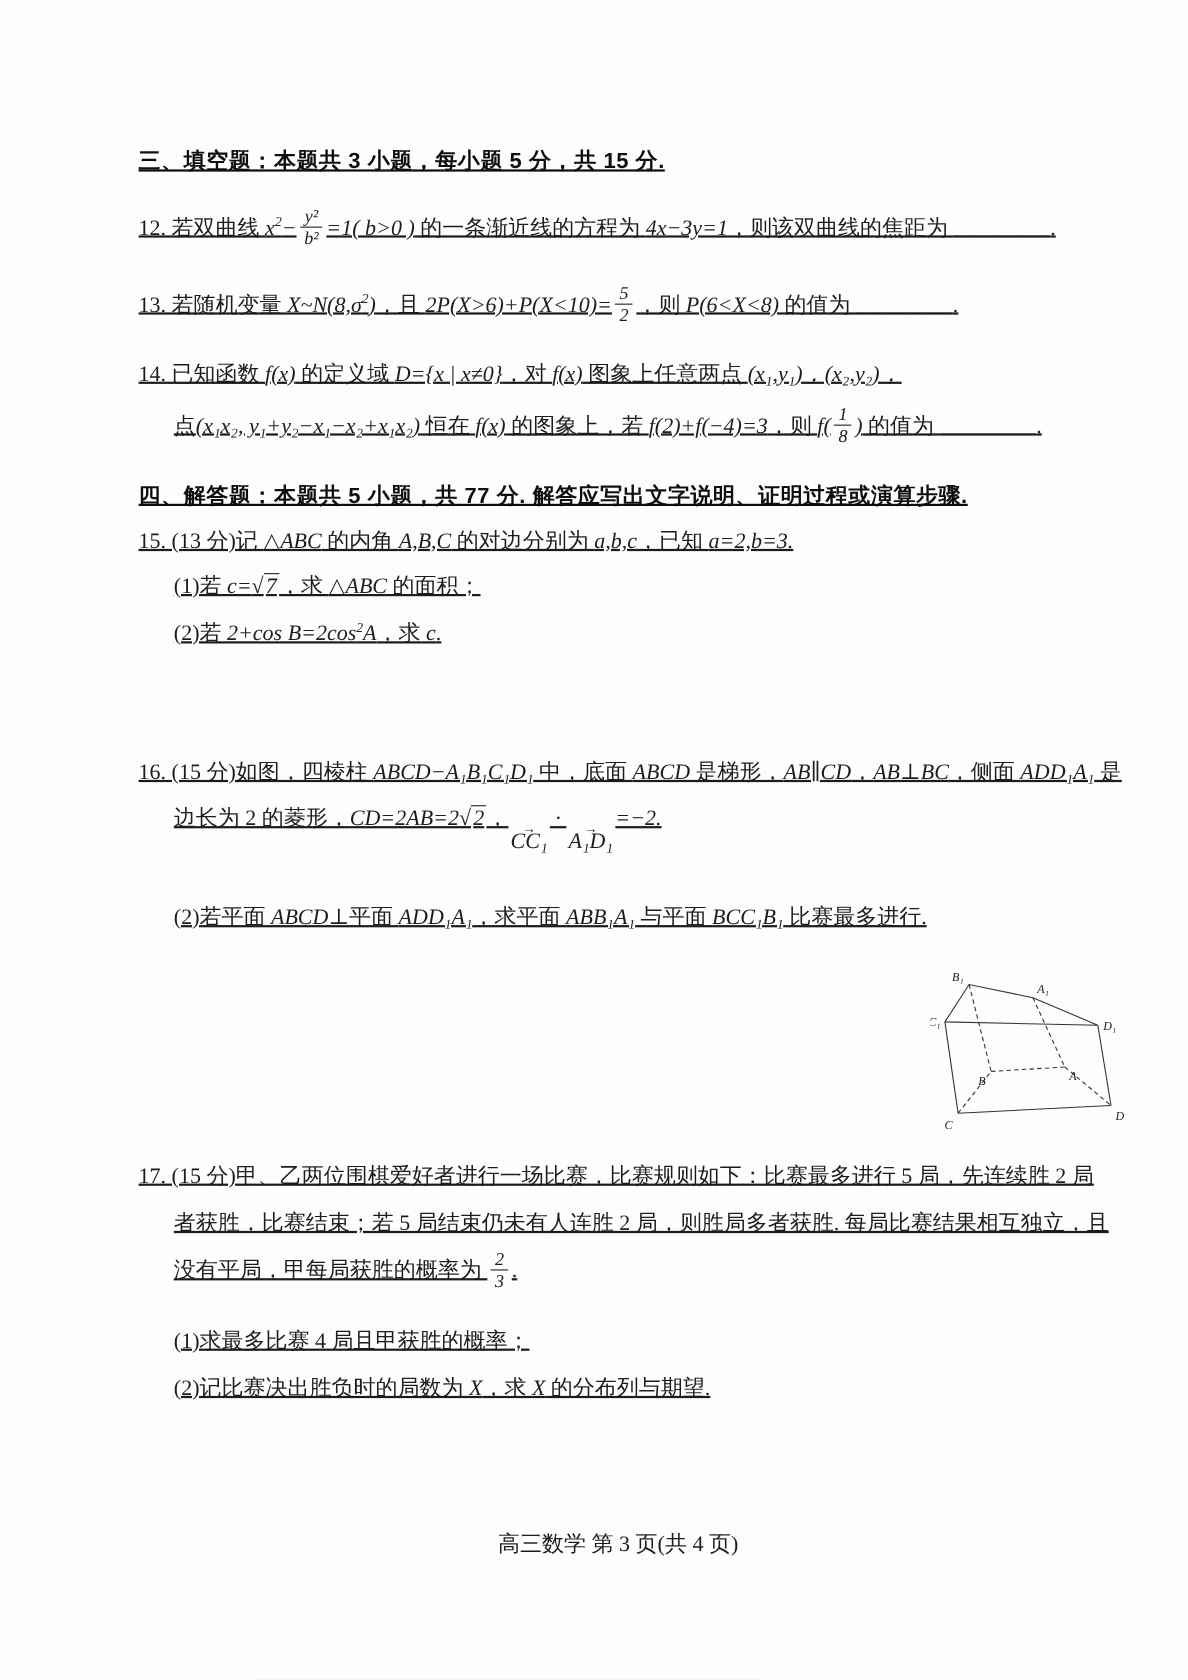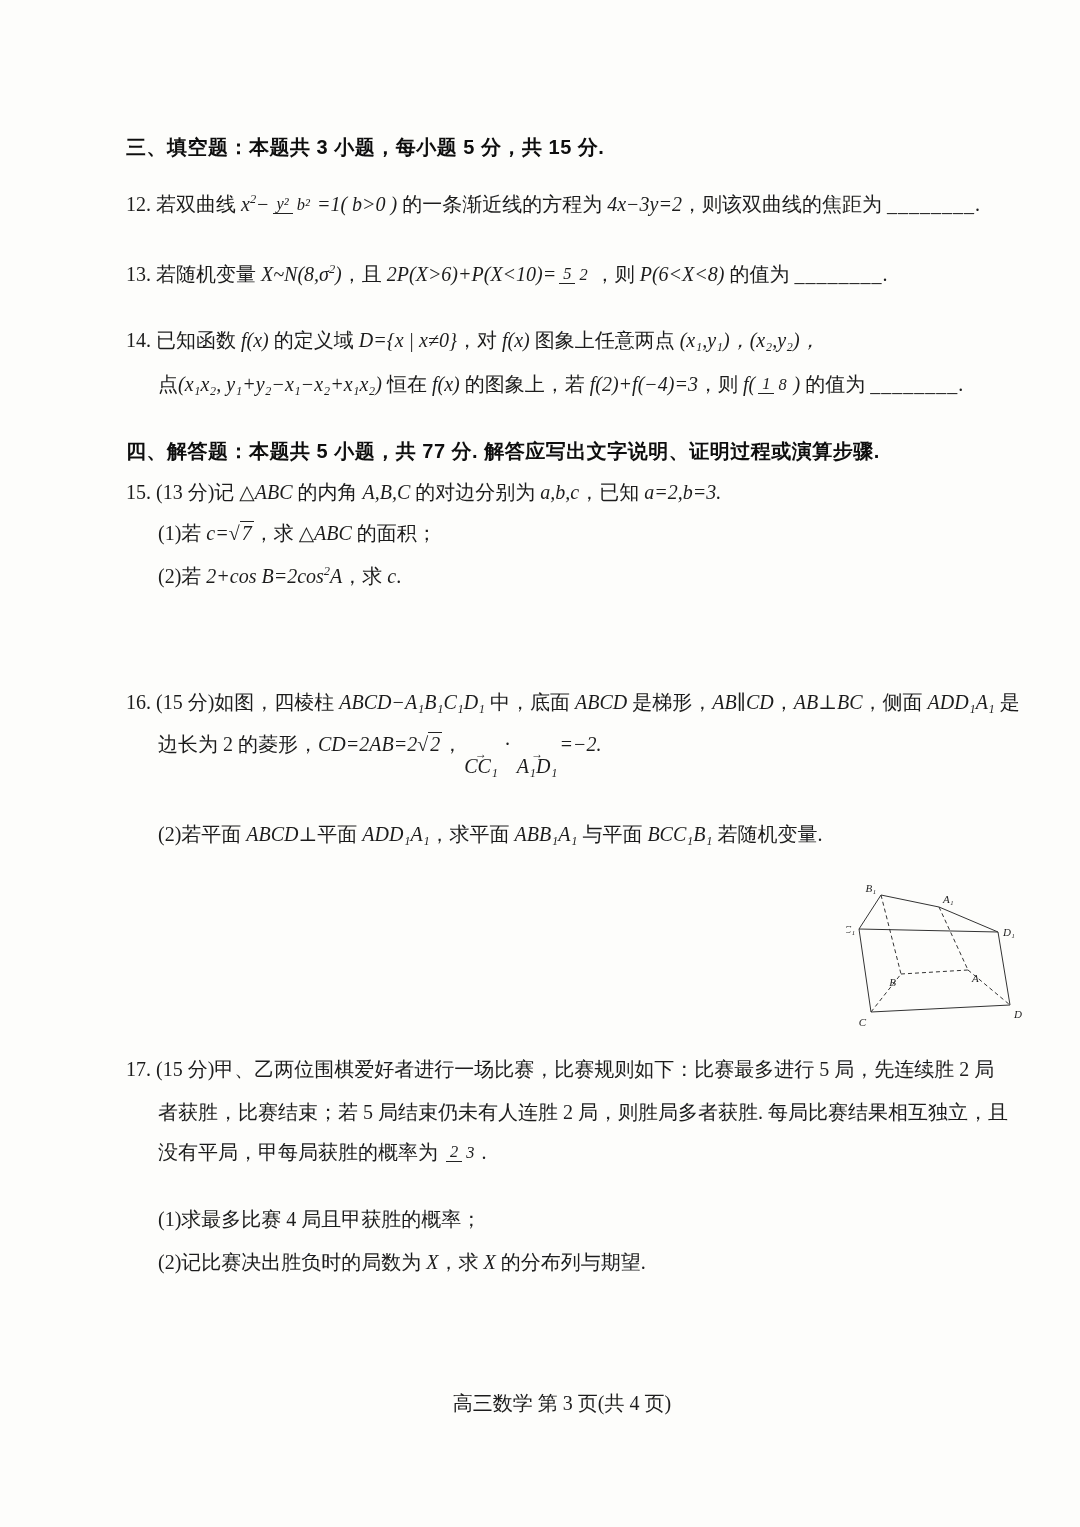--- a/index.html
+++ b/index.html
@@ -1,28 +1,28 @@
 <!DOCTYPE html>
 <html><head>
 <meta charset="utf-8">
 <style>
   html,body{margin:0;padding:0;background:#e9e9e7;}
   .page{
     position:relative;width:1080px;height:1527px;margin:0 auto;
     background:#fdfdfb;overflow:hidden;color:#1c1c1c;
     font-family:"Liberation Serif","DejaVu Serif",serif;font-size:20px;
   }
-  .line{position:absolute;white-space:nowrap;line-height:1.45;}
+  .line{position:absolute;white-space:nowrap;line-height:1.45;text-decoration:underline;}
   .lead{left:126px;}
   .cont{left:158px;}
   .h{font-family:"Liberation Sans","DejaVu Sans",sans-serif;font-weight:700;color:#0e0e0e;letter-spacing:.5px;}
   .t{font-style:normal;}
   .m{font-style:italic;font-family:"Liberation Serif","DejaVu Serif",serif;}
   sup.m{font-size:.62em;}
-  .frac{display:inline-flex;flex-direction:row;align-items:center;vertical-align:middle;
+  .frac{display:inline-flex;flex-direction:column;align-items:center;vertical-align:middle;
         line-height:1.05;font-size:.82em;font-style:italic;margin:0 3px;transform:translateY(-2px);}
   .frac .num{border-bottom:1.4px solid #222;padding:0 4px 1px;}
   .frac .den{padding:1px 4px 0;}
   .sqrt{font-style:italic;}
   .sqrt .rsign{font-style:normal;}
   .sqrt .rad{border-top:1.4px solid #222;padding:0 2px;}
   .vec{display:inline-flex;flex-direction:column;align-items:center;line-height:.8;
        vertical-align:-5px;font-style:italic;margin:0 2px;}
   .vec .arr{font-size:.6em;transform:translateY(2px);}
   .blank{font-style:normal;letter-spacing:1px;margin-top:16px;}
@@ -34,21 +34,21 @@
 </head>
 <body>
 
 <div class="page">
 
   <div class="line lead h" style="top:133px">三、填空题：本题共 3 小题，每小题 5 分，共 15 分.</div>
 
   <div class="line lead" style="top:190px"><span class="t">12. 若双曲线 </span><span class="m">x</span><sup class="m">2</sup><span class="m">−</span><span class="frac">
         <span class="num">y²</span>
         <span class="den">b²</span>
-      </span><span class="m">=1( b&gt;0 )</span><span class="t"> 的一条渐近线的方程为 </span><span class="m">4x−3y=2</span><span class="t">，则该双曲线的焦距为 </span><span class="blank">________</span><span class="t">.</span></div>
+      </span><span class="m">=1( b&gt;0 )</span><span class="t"> 的一条渐近线的方程为 </span><span class="m">4x−3y=1</span><span class="t">，则该双曲线的焦距为 </span><span class="blank">________</span><span class="t">.</span></div>
 
   <div class="line lead" style="top:260px"><span class="t">13. 若随机变量 </span><span class="m">X~N(8,σ</span><sup class="m">2</sup><span class="m">)</span><span class="t">，且 </span><span class="m">2P(X&gt;6)+P(X&lt;10)=</span><span class="frac">
         <span class="num">5</span>
         <span class="den">2</span>
       </span><span class="t">，则 </span><span class="m">P(6&lt;X&lt;8)</span><span class="t"> 的值为 </span><span class="blank">________</span><span class="t">.</span></div>
 
   <div class="line lead" style="top:326px"><span class="t">14. 已知函数 </span><span class="m">f(x)</span><span class="t"> 的定义域 </span><span class="m">D={x | x≠0}</span><span class="t">，对 </span><span class="m">f(x)</span><span class="t"> 图象上任意两点 </span><span class="m">(x₁,y₁)，(x₂,y₂)，</span></div>
   <div class="line cont" style="top:370px"><span class="t">点</span><span class="m">(x₁x₂, y₁+y₂−x₁−x₂+x₁x₂)</span><span class="t"> 恒在 </span><span class="m">f(x)</span><span class="t"> 的图象上，若 </span><span class="m">f(2)+f(−4)=3</span><span class="t">，则 </span><span class="m">f(</span><span class="frac">
         <span class="num">1</span>
         <span class="den">8</span>
@@ -61,21 +61,21 @@
   <div class="line cont" style="top:562px"><span class="t">(2)若 </span><span class="m">2+cos B=2cos</span><sup class="m">2</sup><span class="m">A</span><span class="t">，求 </span><span class="m">c</span><span class="t">.</span></div>
 
   <div class="line lead" style="top:688px"><span class="t">16. (15 分)如图，四棱柱 </span><span class="m">ABCD−A₁B₁C₁D₁</span><span class="t"> 中，底面 </span><span class="m">ABCD</span><span class="t"> 是梯形，</span><span class="m">AB∥CD</span><span class="t">，</span><span class="m">AB⊥BC</span><span class="t">，侧面 </span><span class="m">ADD₁A₁</span><span class="t"> 是</span></div>
   <div class="line cont" style="top:730px"><span class="t">边长为 2 的菱形，</span><span class="m">CD=2AB=2</span><span class="sqrt"><span class="rsign">√</span><span class="rad">2</span></span><span class="t">，</span><span class="vec">
         <span class="arr">→</span>
         <span class="vbody">CC₁</span>
       </span><span class="m"> · </span><span class="vec">
         <span class="arr">→</span>
         <span class="vbody">A₁D₁</span>
       </span><span class="m">=−2.</span></div>
-  <div class="line cont" style="top:820px"><span class="t">(2)若平面 </span><span class="m">ABCD⊥</span><span class="t">平面 </span><span class="m">ADD₁A₁</span><span class="t">，求平面 </span><span class="m">ABB₁A₁</span><span class="t"> 与平面 </span><span class="m">BCC₁B₁</span><span class="t"> 若随机变量.</span></div>
+  <div class="line cont" style="top:820px"><span class="t">(2)若平面 </span><span class="m">ABCD⊥</span><span class="t">平面 </span><span class="m">ADD₁A₁</span><span class="t">，求平面 </span><span class="m">ABB₁A₁</span><span class="t"> 与平面 </span><span class="m">BCC₁B₁</span><span class="t"> 比赛最多进行.</span></div>
 
   <div class="figwrap">
     <svg viewBox="0 0 200 162">
       <g stroke="#333" stroke-width="1" fill="none">
 
         <polyline points="13,47 35,13 93,25 152,50 13,47"></polyline>
 
         <line x1="13" y1="47" x2="25" y2="130"></line>
         <line x1="152" y1="50" x2="164" y2="123"></line>
         <line x1="25" y1="130" x2="164" y2="123"></line>

